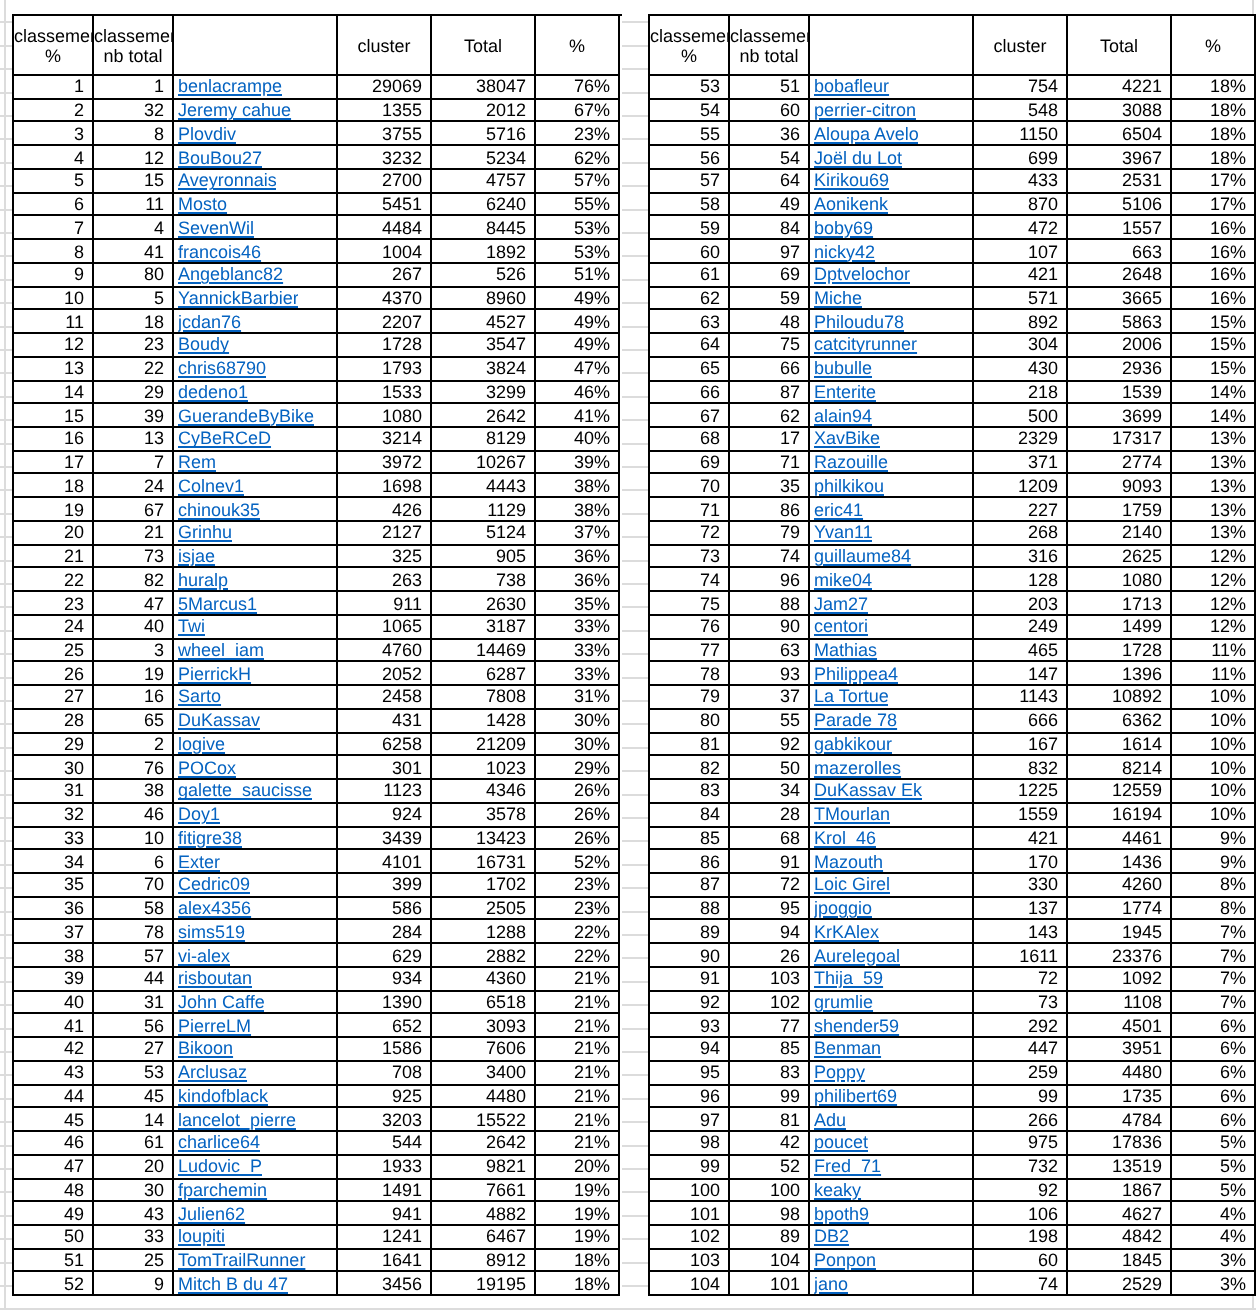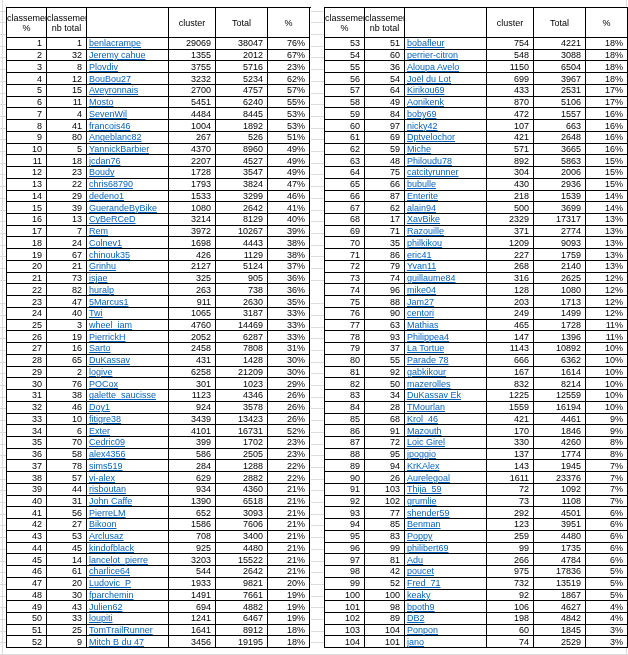--- a/index.html
+++ b/index.html
@@ -545,21 +545,21 @@
         <div class="cell num">1491</div>
         <div class="cell num">7661</div>
         <div class="cell num">19%</div>
       </div>
       <div class="row">
         <div class="cell num">49</div>
         <div class="cell num">43</div>
         <div class="cell name">
           <a class="player" href="#">Julien62</a>
         </div>
-        <div class="cell num">694</div>
+        <div class="cell num">941</div>
         <div class="cell num">4882</div>
         <div class="cell num">19%</div>
       </div>
       <div class="row">
         <div class="cell num">50</div>
         <div class="cell num">33</div>
         <div class="cell name">
           <a class="player" href="#">loupiti</a>
         </div>
         <div class="cell num">1241</div>
@@ -937,21 +937,21 @@
         <div class="cell num">4461</div>
         <div class="cell num">9%</div>
       </div>
       <div class="row">
         <div class="cell num">86</div>
         <div class="cell num">91</div>
         <div class="cell name">
           <a class="player" href="#">Mazouth</a>
         </div>
         <div class="cell num">170</div>
-        <div class="cell num">1846</div>
+        <div class="cell num">1436</div>
         <div class="cell num">9%</div>
       </div>
       <div class="row">
         <div class="cell num">87</div>
         <div class="cell num">72</div>
         <div class="cell name">
           <a class="player" href="#">Loic Girel</a>
         </div>
         <div class="cell num">330</div>
         <div class="cell num">4260</div>
@@ -1016,21 +1016,21 @@
         <div class="cell num">292</div>
         <div class="cell num">4501</div>
         <div class="cell num">6%</div>
       </div>
       <div class="row">
         <div class="cell num">94</div>
         <div class="cell num">85</div>
         <div class="cell name">
           <a class="player" href="#">Benman</a>
         </div>
-        <div class="cell num">123</div>
+        <div class="cell num">447</div>
         <div class="cell num">3951</div>
         <div class="cell num">6%</div>
       </div>
       <div class="row">
         <div class="cell num">95</div>
         <div class="cell num">83</div>
         <div class="cell name">
           <a class="player" href="#">Poppy</a>
         </div>
         <div class="cell num">259</div>

